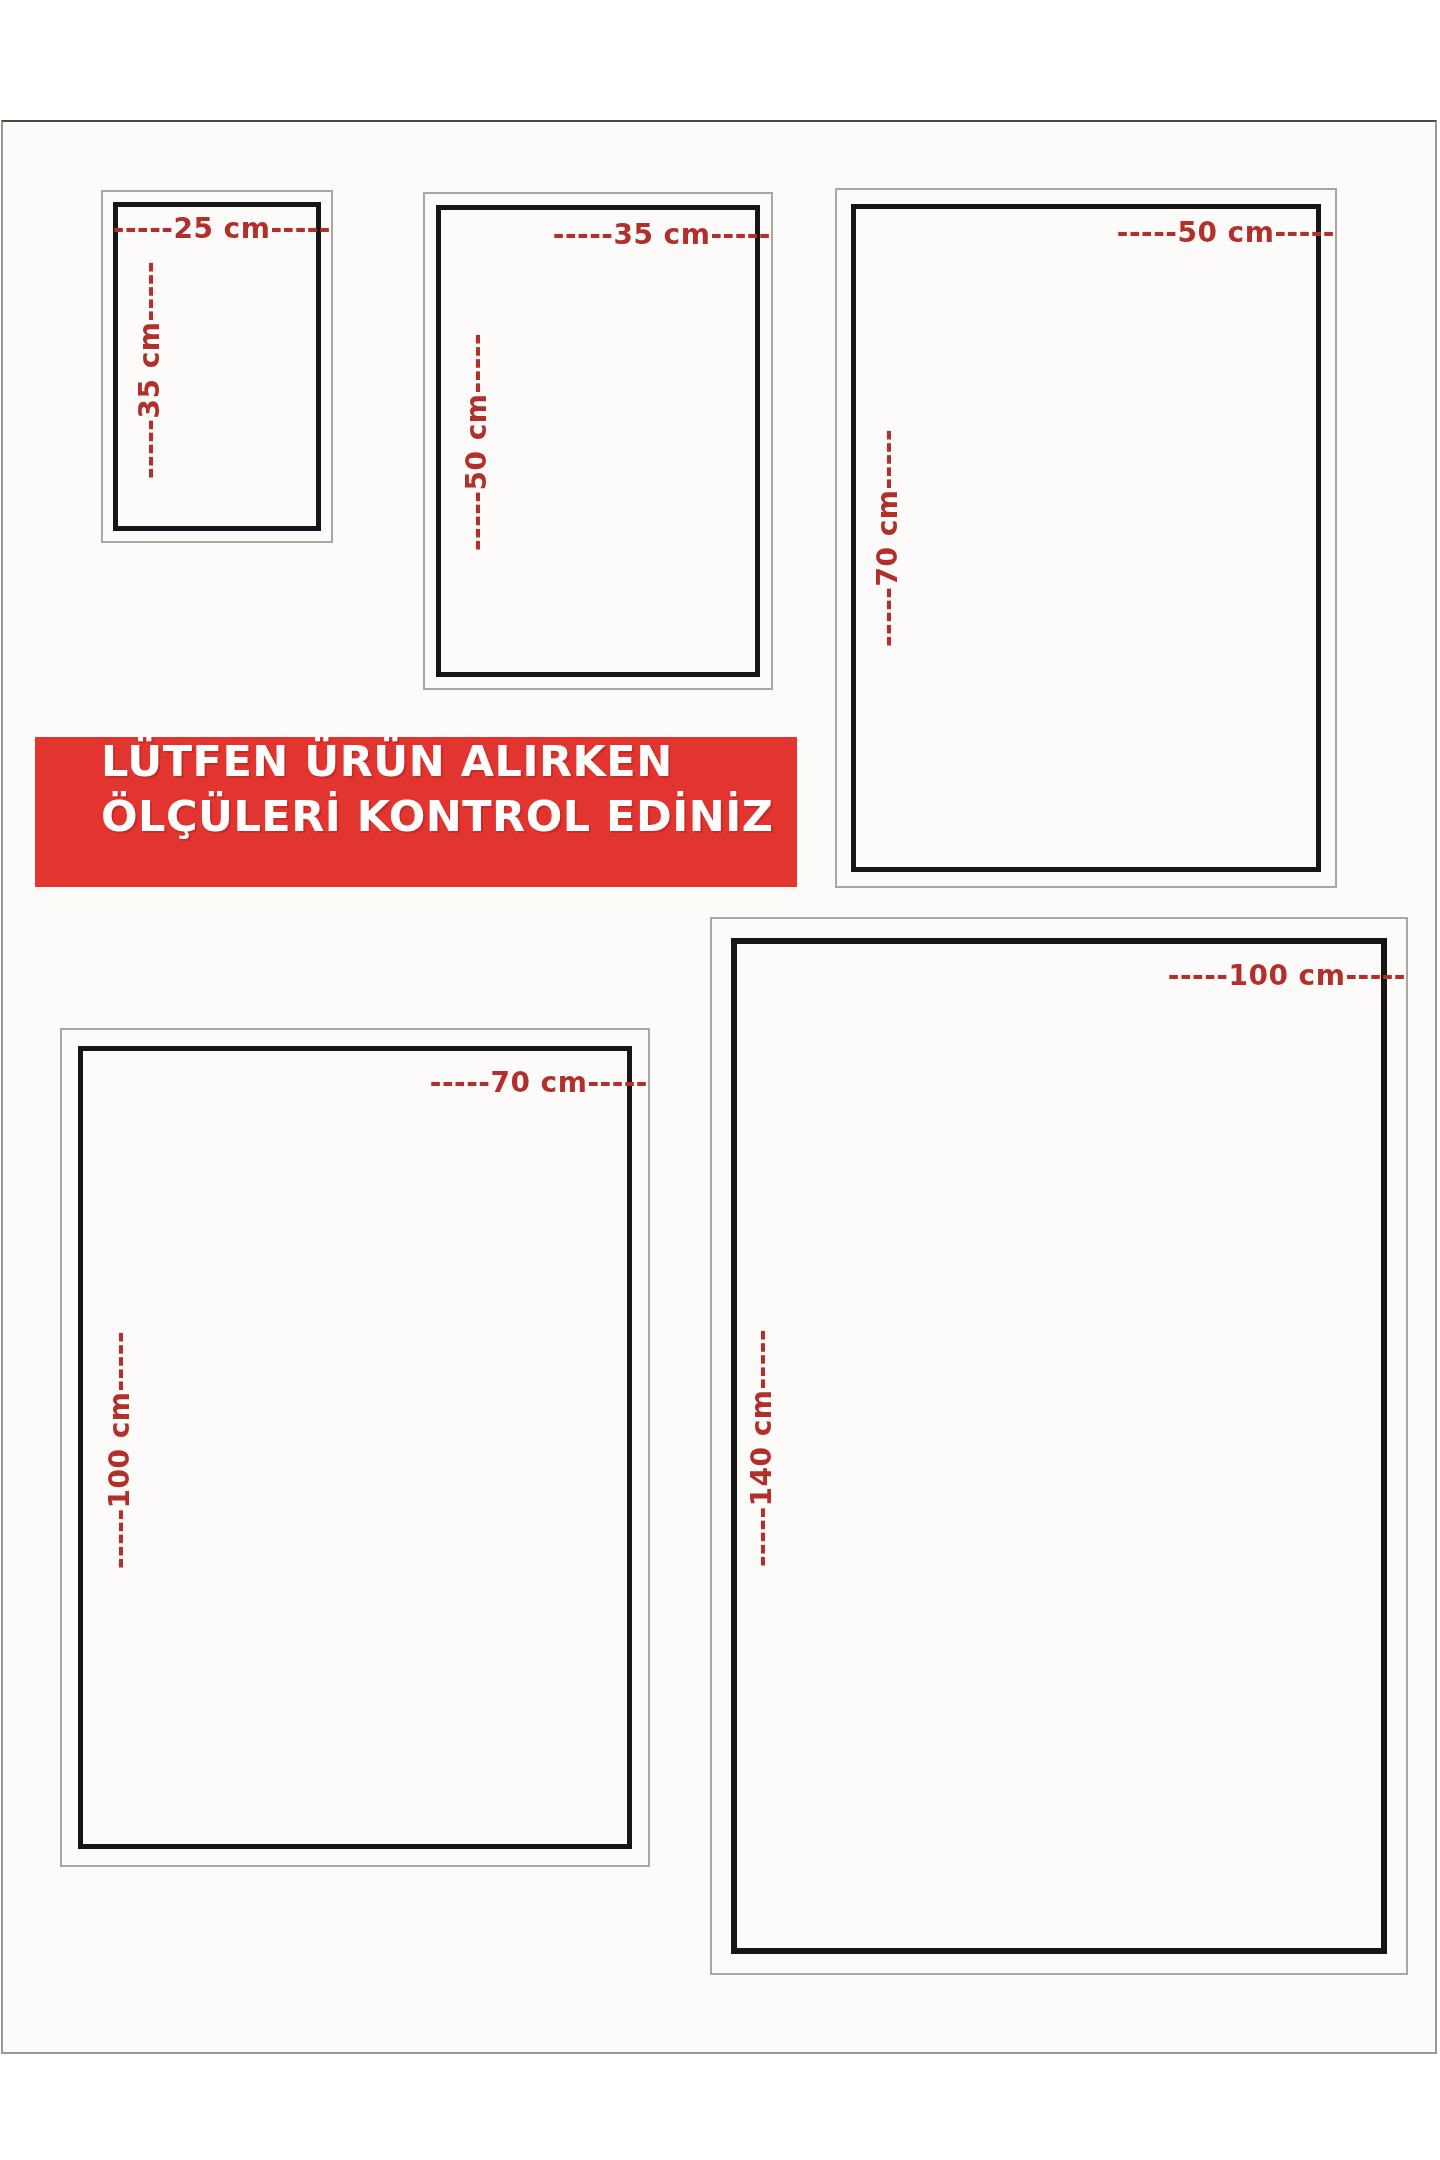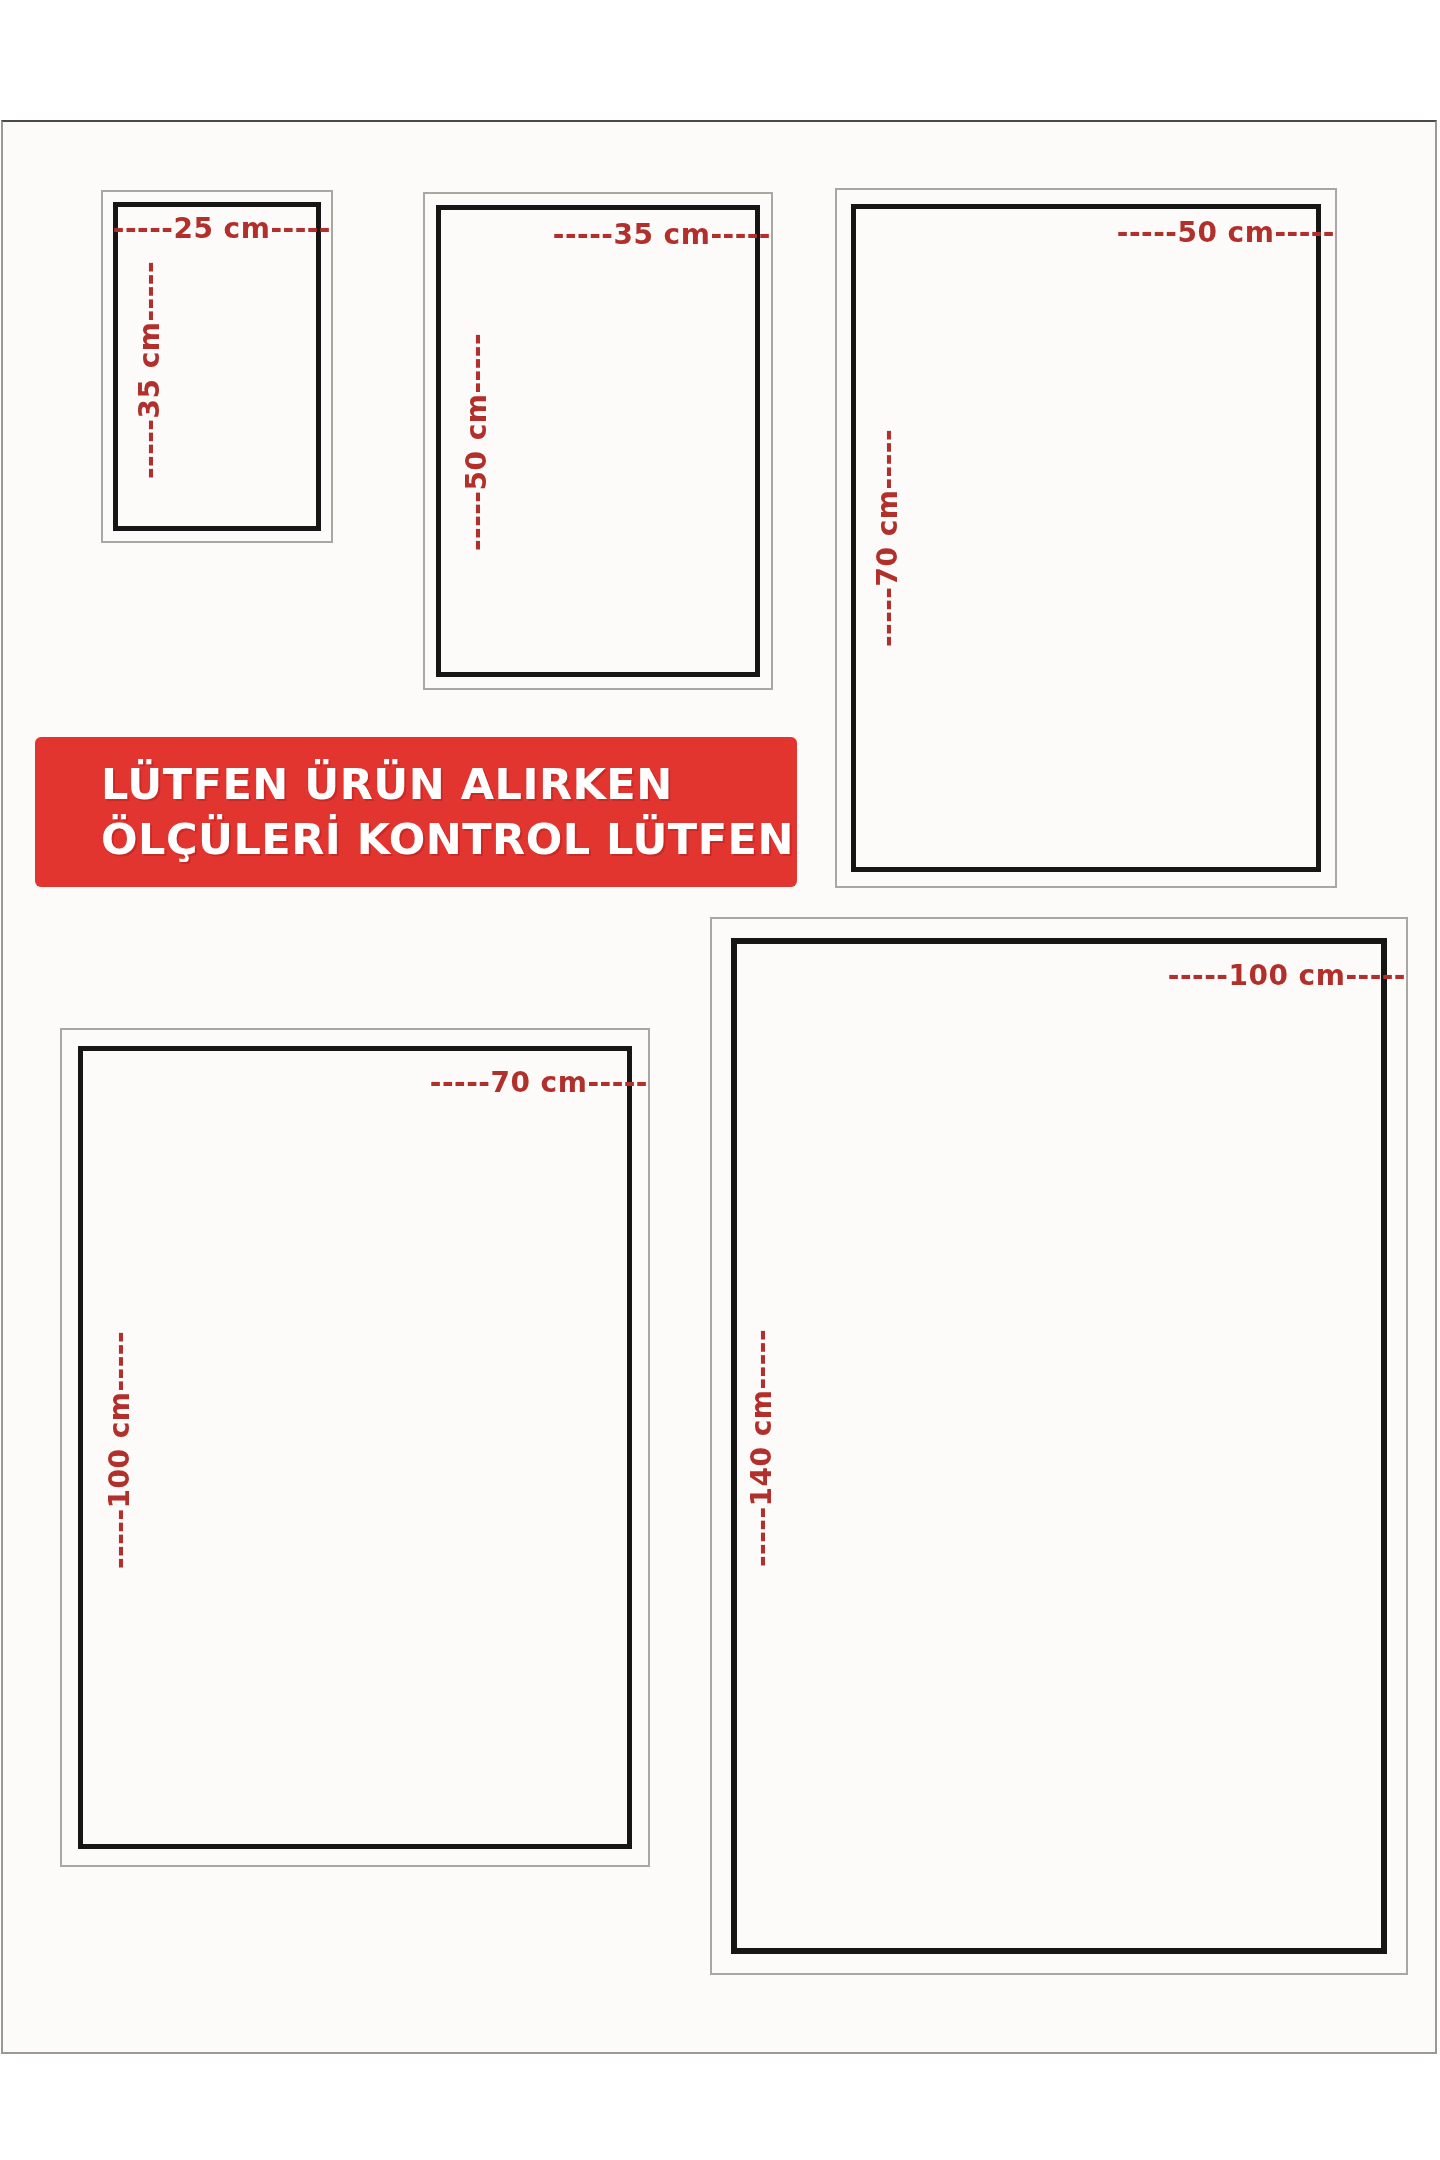--- a/index.html
+++ b/index.html
@@ -80,25 +80,24 @@
   .banner {
     position: absolute;
     left: 35px;
     top: 737px;
     width: 762px;
     height: 150px;
     background: #e23530;
     color: #ffffff;
     display: flex;
     flex-direction: column;
-    justify-content: center;
+    justify-content: flex-start;
     padding-left: 66px;
     box-sizing: border-box;
     row-gap: 6px;
-    border-radius: 6px;
   }
   .banner .line {
     font-size: 43px;
     font-weight: bold;
     letter-spacing: 0.5px;
     line-height: 1.15;
     text-shadow: 2px 2px 0 rgba(120, 10, 10, 0.25);
     white-space: nowrap;
   }
 </style>
@@ -132,14 +131,14 @@
 </div>
 
 <div class="size-box r5">
   <div class="inner"></div>
   <div class="dim-label h-label">-----100 cm-----</div>
   <div class="dim-label v-label">-----140 cm-----</div>
 </div>
 
 <div class="banner">
   <div class="line">LÜTFEN ÜRÜN ALIRKEN</div>
-  <div class="line">ÖLÇÜLERİ KONTROL LÜTFEN</div>
+  <div class="line">ÖLÇÜLERİ KONTROL EDİNİZ</div>
 </div>
 
 </body></html>

